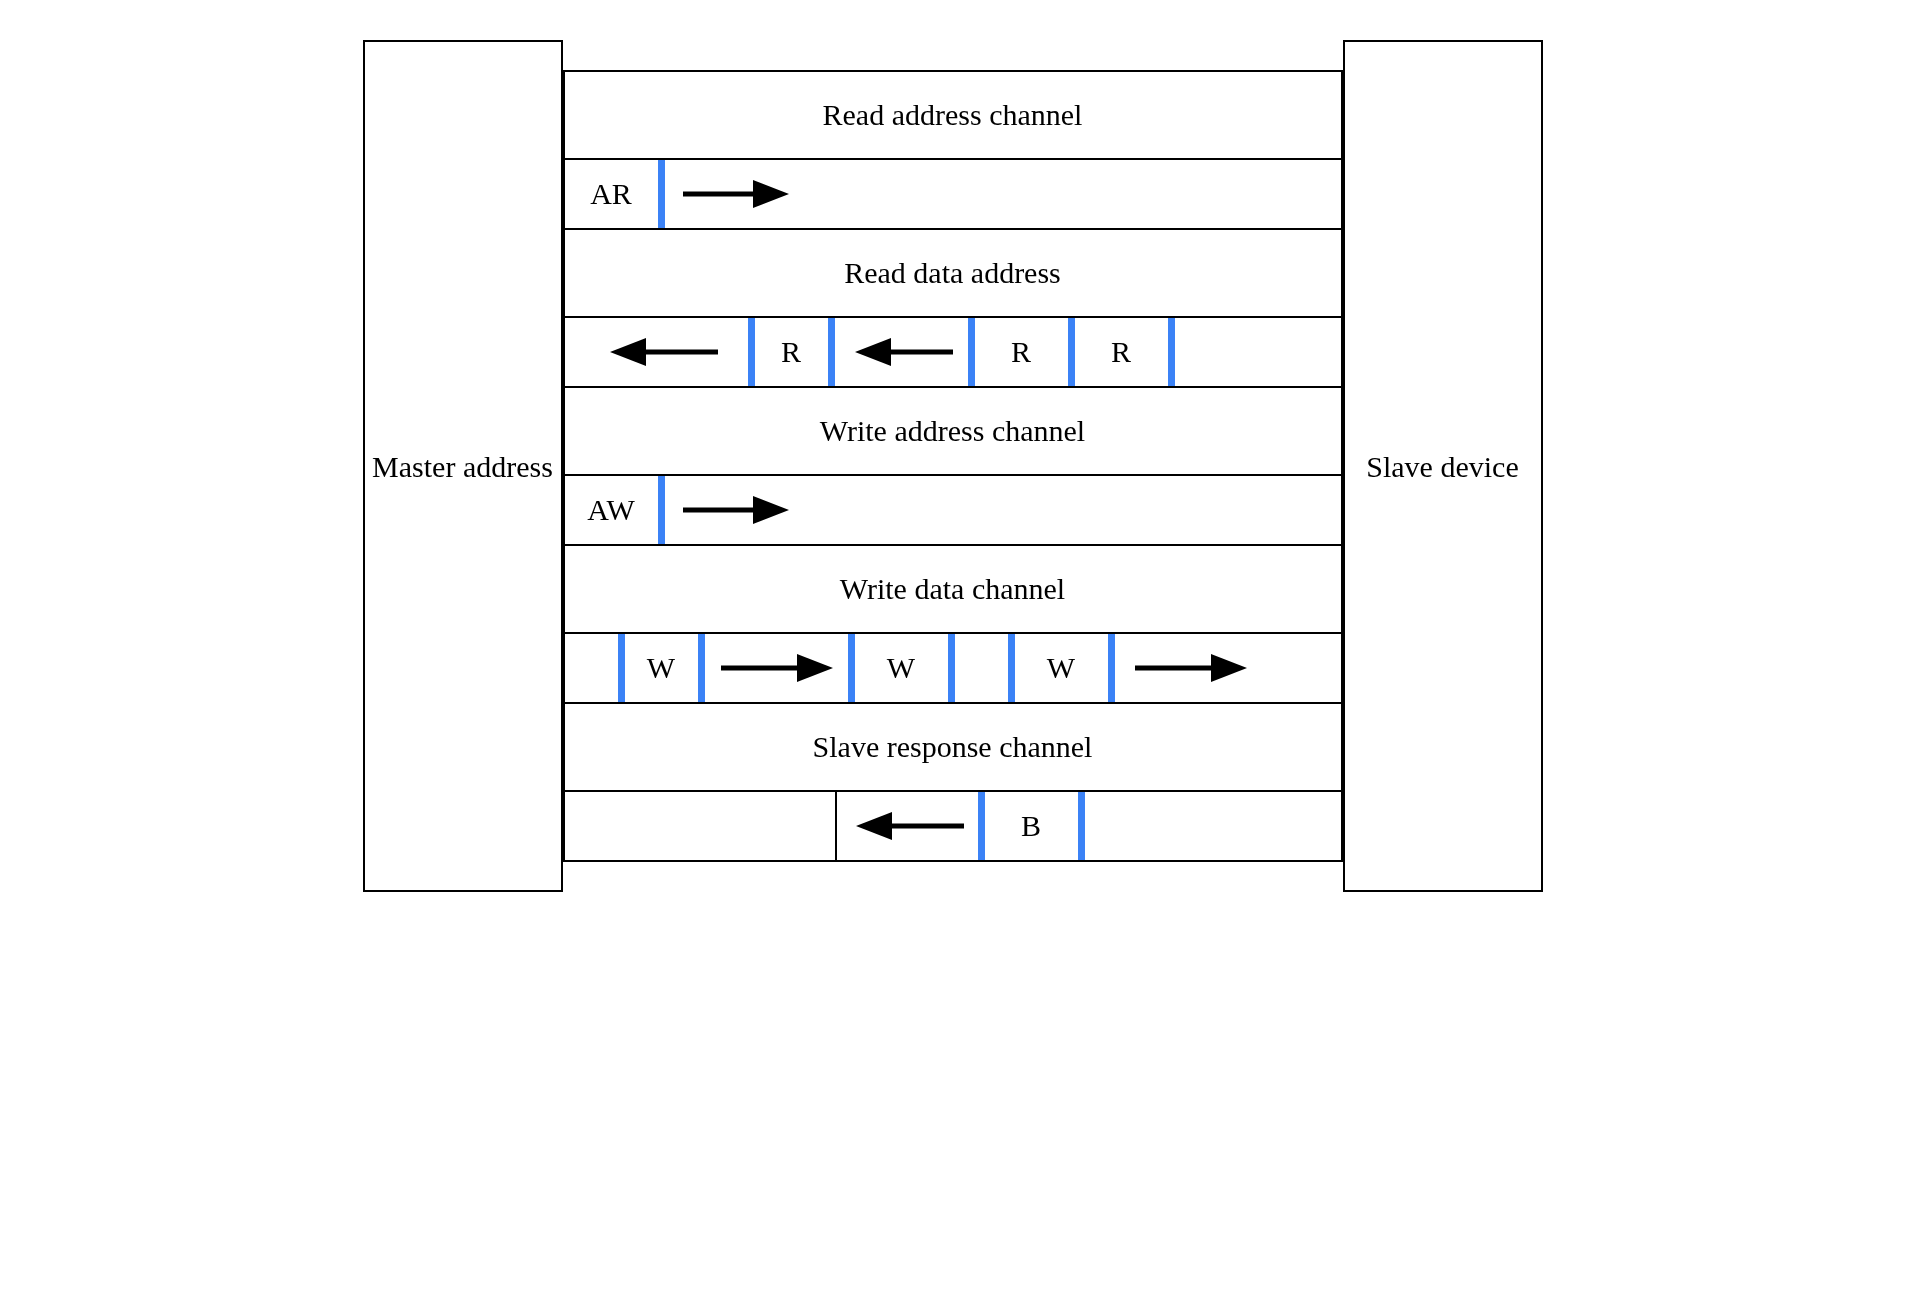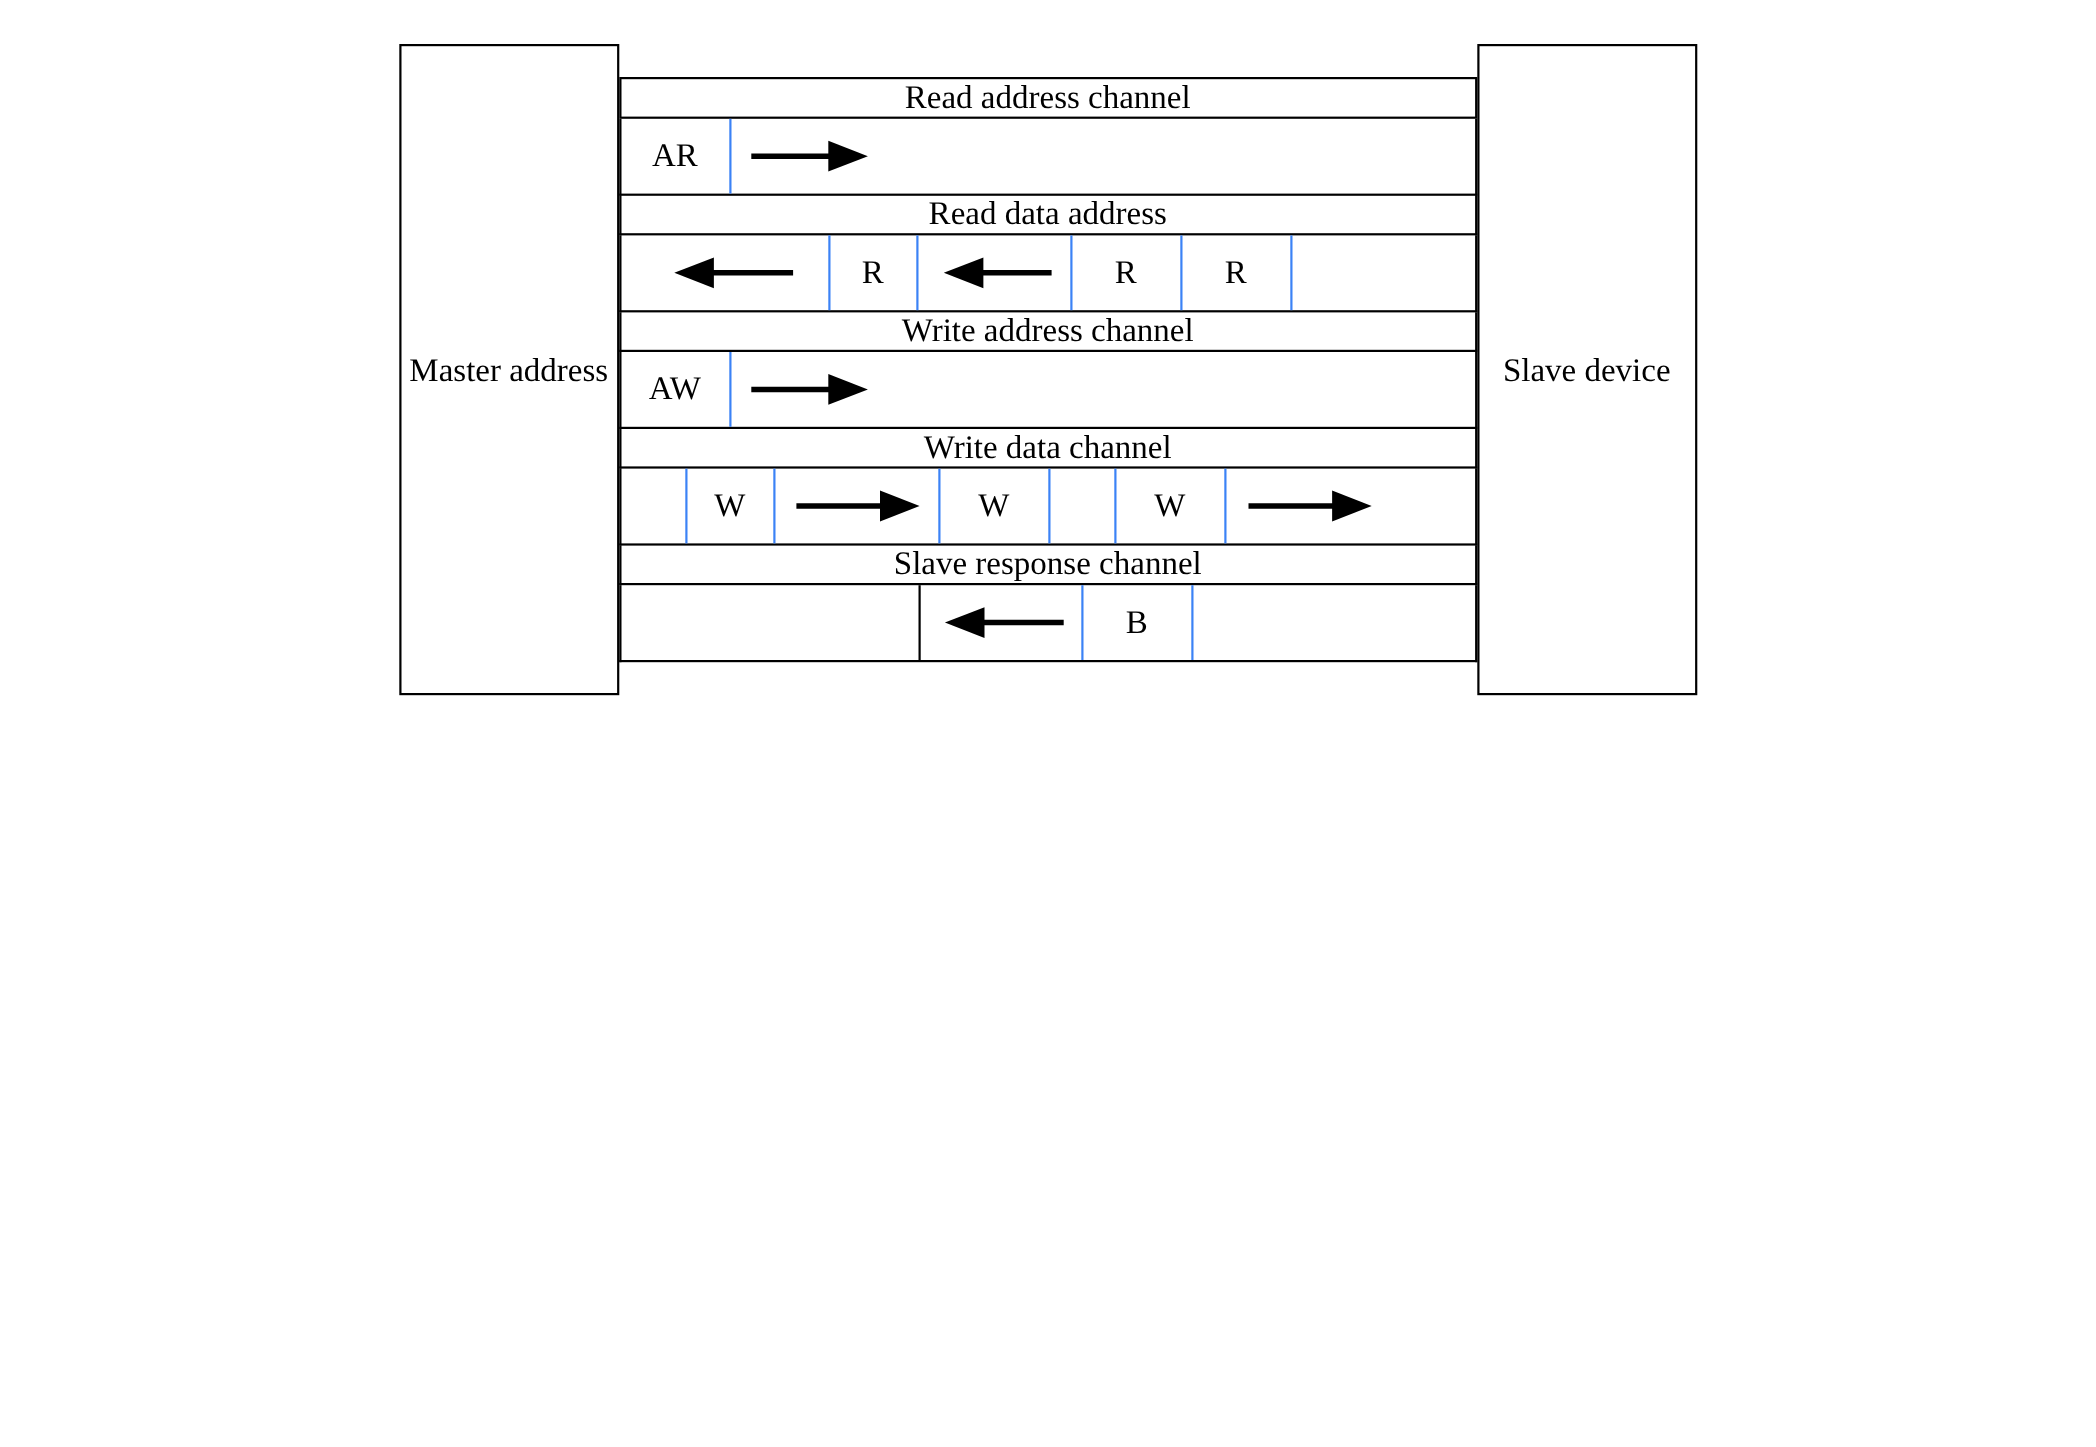--- a/index.html
+++ b/index.html
@@ -30,37 +30,37 @@
     width: 780px;
     display: flex;
     flex-direction: column;
     padding-top: 30px;
     padding-bottom: 30px;
   }
   .channel-group { }
   .ch-header {
     border: 2px solid #000;
     text-align: center;
-    padding: 0 4px;
+    padding: 26px 4px;
   }
   .ch-row {
     display: flex;
     align-items: stretch;
     border-left: 2px solid #000;
     border-right: 2px solid #000;
     border-bottom: 2px solid #000;
     height: 70px;
   }
   .cell {
     display: flex;
     align-items: center;
     justify-content: center;
     height: 100%;
   }
-  .sep-r { border-right: 2px solid #3b82f6; }
+  .sep-r { border-right: 7px solid #3b82f6; }
   .arrow-svg { display: block; }
   .flex1 { flex: 1; }
 </style>
 </head>
 <body>
 
 <div class="diagram">
 
   <div class="device">
     <span>Master address</span>

